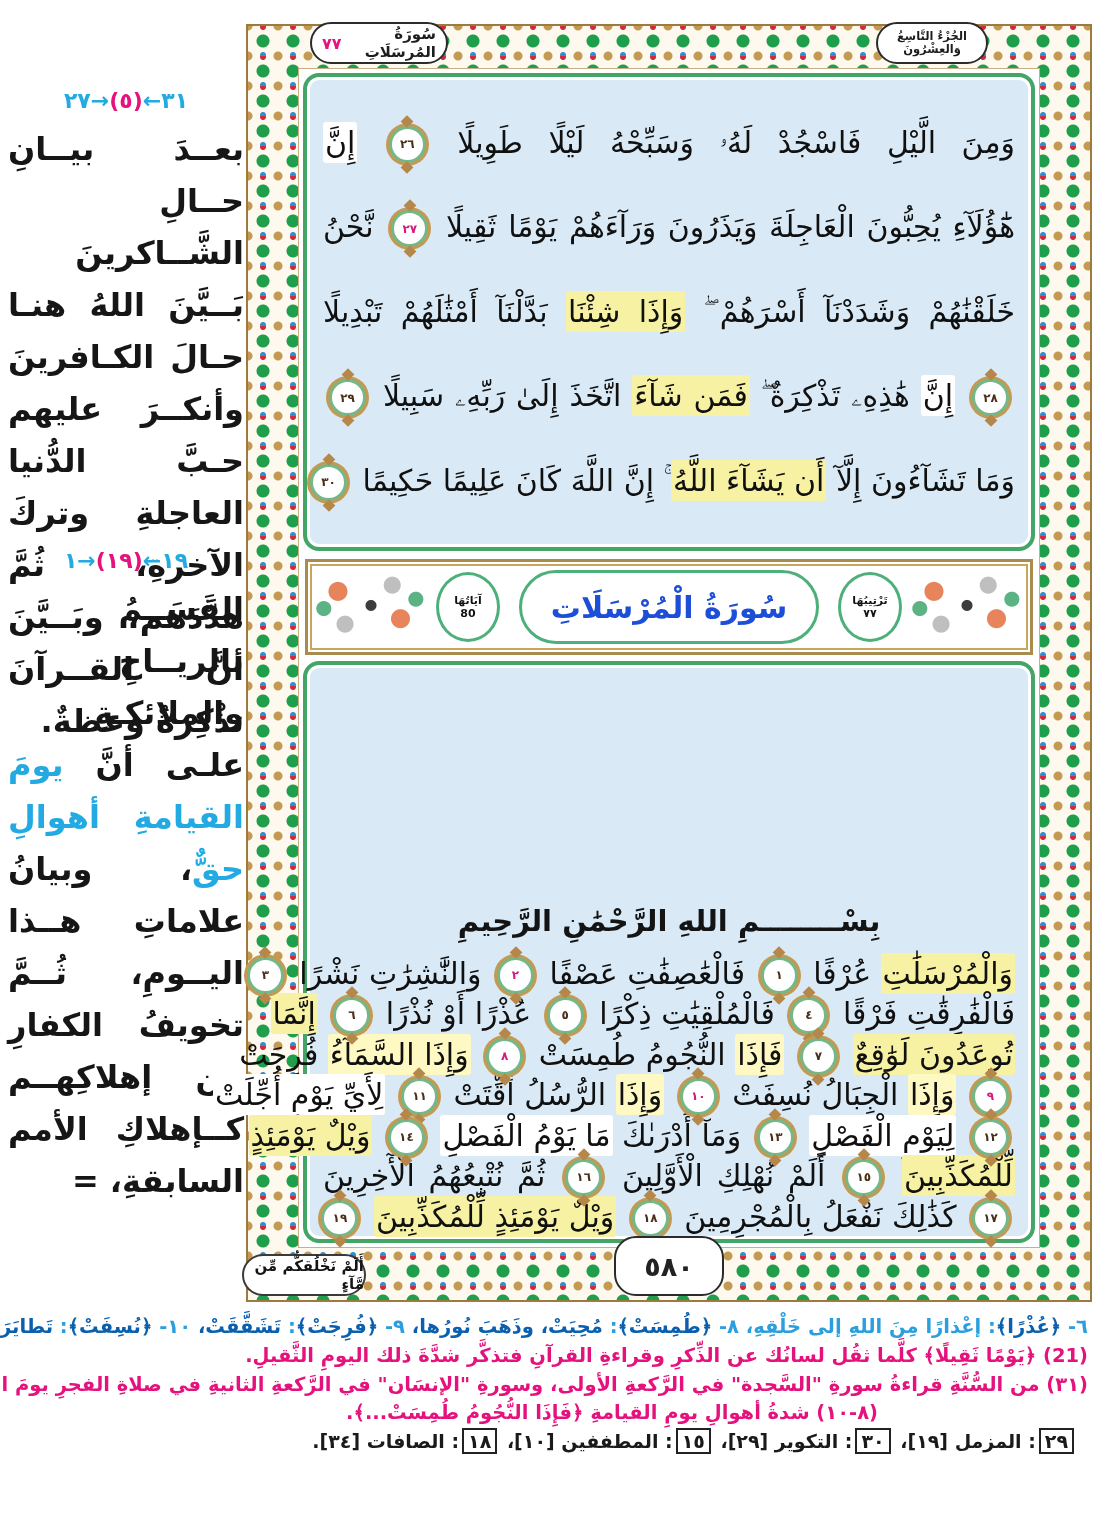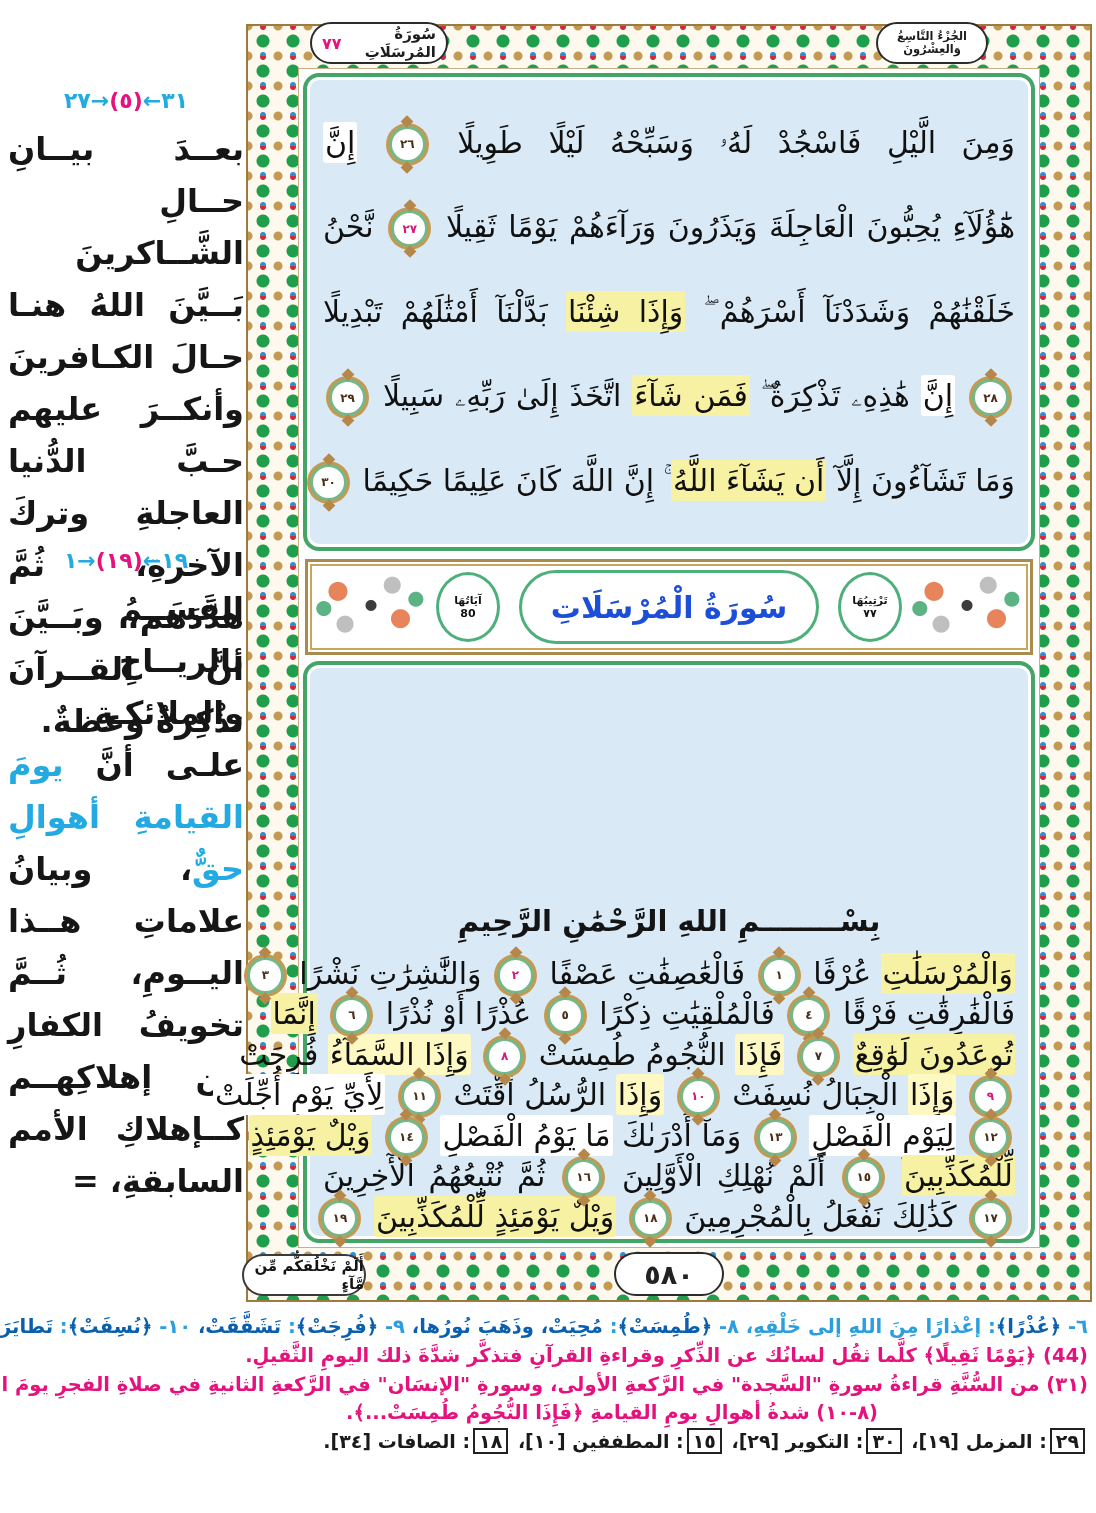--- a/index.html
+++ b/index.html
@@ -117,21 +117,21 @@
   .floral.f-right { right:4px; }
 
   .bismillah {
     height:66px; display:flex; align-items:center; justify-content:center;
     font-size:29px; font-weight:bold; color:#141414;
   }
 
   
   .page-badge {
     position:absolute; bottom:4px; left:50%; transform:translateX(-50%);
-    width:110px; height:44px; background:#fff;
+    width:110px; height:60px; background:#fff;
     border:2px solid #2b2b2b; border-radius:22px;
     display:flex; align-items:center; justify-content:center;
     font-size:27px; font-weight:bold; color:#222; z-index:5;
   }
   .catchword-badge {
     position:absolute; bottom:4px; right:724px;
     width:124px; height:42px; background:#fff;
     border:2px solid #3a3a3a; border-radius:21px;
     display:flex; align-items:center; justify-content:center;
     font-size:15px; font-weight:bold; color:#151515; z-index:5;
@@ -155,21 +155,21 @@
   }
   .sb-text .c-blue { color:#24aae2; }
 
   
   .note { position:absolute; direction:rtl; text-align:right; font-weight:bold; white-space:nowrap; }
   .note-1 { top:1315px; right:8px;   font-size:19.5px; color:#2b9fdd; }
   .note-1 .deep { color:#0a5fae; }
   .note-2 { top:1344px; right:8px;   font-size:19.5px; color:#e5127d; }
   .note-3 { top:1373px; right:8px;   font-size:19.5px; color:#e5127d; }
   .note-4 { top:1401px; right:218px; font-size:19.5px; color:#e5127d; }
-  .note-5 { top:1428px; right:8px;   font-size:19px;   color:#1a1a1a; }
+  .note-5 { top:1428px; right:19px;   font-size:19px;   color:#1a1a1a; }
   .numbox {
     display:inline-block; border:2px solid #222; padding:0 4px; margin:0 3px;
     min-width:28px; text-align:center; font-weight:bold;
   }
 </style>
 </head>
 <body>
 
 <aside class="sidebar">
   <div class="sb-block sb-b1">
@@ -225,17 +225,17 @@
       <div style="display:contents"><div class="qline"><span class="hl-yellow">وَالْمُرْسَلَٰتِ</span><span> عُرْفًا </span><span class="marker">١</span><span> فَالْعَٰصِفَٰتِ عَصْفًا </span><span class="marker mg">٢</span><span> وَالنَّٰشِرَٰتِ نَشْرًا </span><span class="marker">٣</span></div><div class="qline"><span>فَالْفَٰرِقَٰتِ فَرْقًا </span><span class="marker">٤</span><span> فَالْمُلْقِيَٰتِ ذِكْرًا </span><span class="marker">٥</span><span> عُذْرًا أَوْ نُذْرًا </span><span class="marker">٦</span><span> </span><span class="hl-yellow">إِنَّمَا</span></div><div class="qline"><span class="hl-yellow">تُوعَدُونَ لَوَٰقِعٌ</span><span> </span><span class="marker">٧</span><span> </span><span class="hl-blue">فَإِذَا</span><span> النُّجُومُ طُمِسَتْ </span><span class="marker mg">٨</span><span> </span><span class="hl-blue">وَإِذَا السَّمَآءُ</span><span> فُرِجَتْ</span></div><div class="qline"><span class="marker mg">٩</span><span> </span><span class="hl-blue">وَإِذَا</span><span> الْجِبَالُ نُسِفَتْ </span><span class="marker mg">١٠</span><span> </span><span class="hl-blue">وَإِذَا</span><span> الرُّسُلُ أُقِّتَتْ </span><span class="marker">١١</span><span> </span><span class="hl-pink">لِأَيِّ يَوْمٍ أُجِّلَتْ</span></div><div class="qline"><span class="marker">١٢</span><span> </span><span class="hl-pink">لِيَوْمِ الْفَصْلِ</span><span> </span><span class="marker">١٣</span><span> وَمَآ أَدْرَىٰكَ </span><span class="hl-pink">مَا يَوْمُ الْفَصْلِ</span><span> </span><span class="marker">١٤</span><span> </span><span class="hl-yellow">وَيْلٌ يَوْمَئِذٍ</span></div><div class="qline"><span class="hl-yellow">لِّلْمُكَذِّبِينَ</span><span> </span><span class="marker">١٥</span><span> أَلَمْ نُهْلِكِ الْأَوَّلِينَ </span><span class="marker">١٦</span><span> ثُمَّ نُتْبِعُهُمُ الْأٓخِرِينَ</span></div><div class="qline"><span class="marker">١٧</span><span> كَذَٰلِكَ نَفْعَلُ بِالْمُجْرِمِينَ </span><span class="marker">١٨</span><span> </span><span class="hl-yellow">وَيْلٌ يَوْمَئِذٍ لِّلْمُكَذِّبِينَ</span><span> </span><span class="marker">١٩</span></div></div>
     </section>
   </div>
 
   <div class="page-badge">٥٨٠</div>
   <div class="catchword-badge">أَلَمْ نَخْلُقكُّم مِّن مَّآءٍ</div>
 </div>
 
 <footer>
   <div class="note note-1"><span>٦- </span><span class="deep">﴿عُذْرًا﴾</span><span>: إعْذارًا مِنَ اللهِ إلى خَلْقِهِ، ٨- </span><span class="deep">﴿طُمِسَتْ﴾</span><span>: </span><span class="deep">مُحِيَتْ، وذَهَبَ نُورُها،</span><span> ٩- </span><span class="deep">﴿فُرِجَتْ﴾</span><span>: </span><span class="deep">تَشَقَّقَتْ،</span><span> ١٠- </span><span class="deep">﴿نُسِفَتْ﴾</span><span>: </span><span class="deep">تَطايَرَتْ، وتَناثَرَتْ.</span></div>
-  <div class="note note-2"><span>(44) ﴿يَوْمًا ثَقِيلًا﴾ كلَّما ثقُل لسانُك عن الذِّكرِ وقراءةِ القرآنِ فتذكَّر شدَّةَ ذلك اليومِ الثَّقيلِ.</span></div>
+  <div class="note note-2"><span>(21) ﴿يَوْمًا ثَقِيلًا﴾ كلَّما ثقُل لسانُك عن الذِّكرِ وقراءةِ القرآنِ فتذكَّر شدَّةَ ذلك اليومِ الثَّقيلِ.</span></div>
   <div class="note note-3"><span>(٣١) من السُّنَّةِ قراءةُ سورةِ "السَّجدة" في الرَّكعةِ الأولى، وسورةِ "الإنسَان" في الرَّكعةِ الثانيةِ في صلاةِ الفجرِ يومَ الجُمعةِ.</span></div>
   <div class="note note-4"><span>(٨-١٠) شدةُ أهوالِ يومِ القيامةِ ﴿فَإِذَا النُّجُومُ طُمِسَتْ...﴾.</span></div>
   <div class="note note-5"><span class="numbox">٢٩</span><span>: المزمل [١٩]، </span><span class="numbox">٣٠</span><span>: التكوير [٢٩]، </span><span class="numbox">١٥</span><span>: المطففين [١٠]، </span><span class="numbox">١٨</span><span>: الصافات [٣٤].</span></div>
 </footer>
 
 </body></html>

